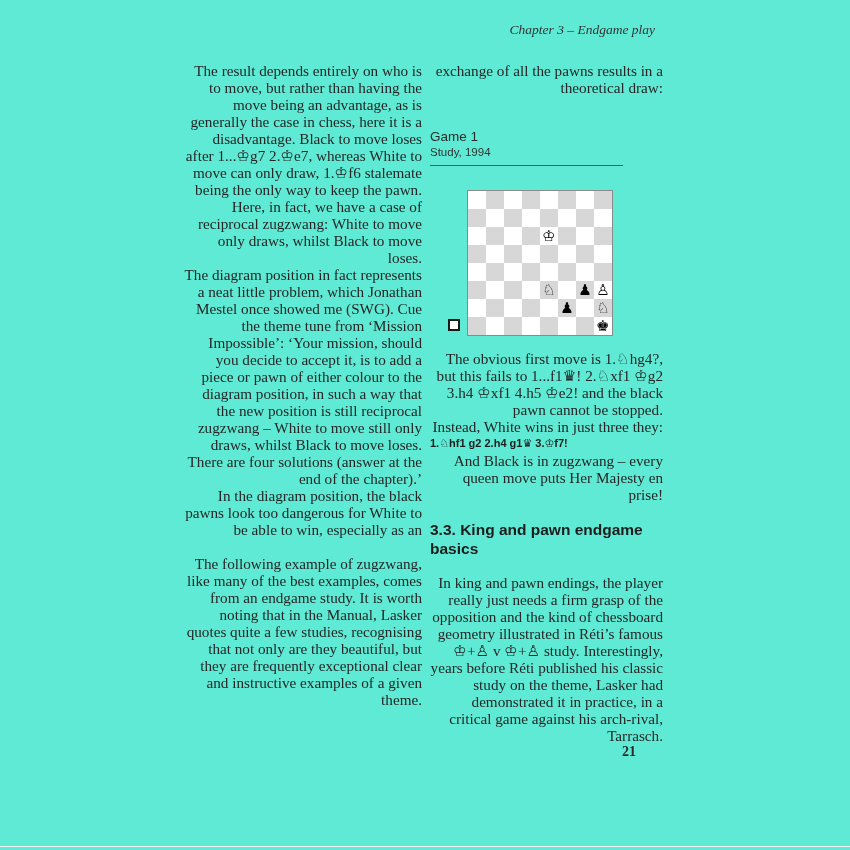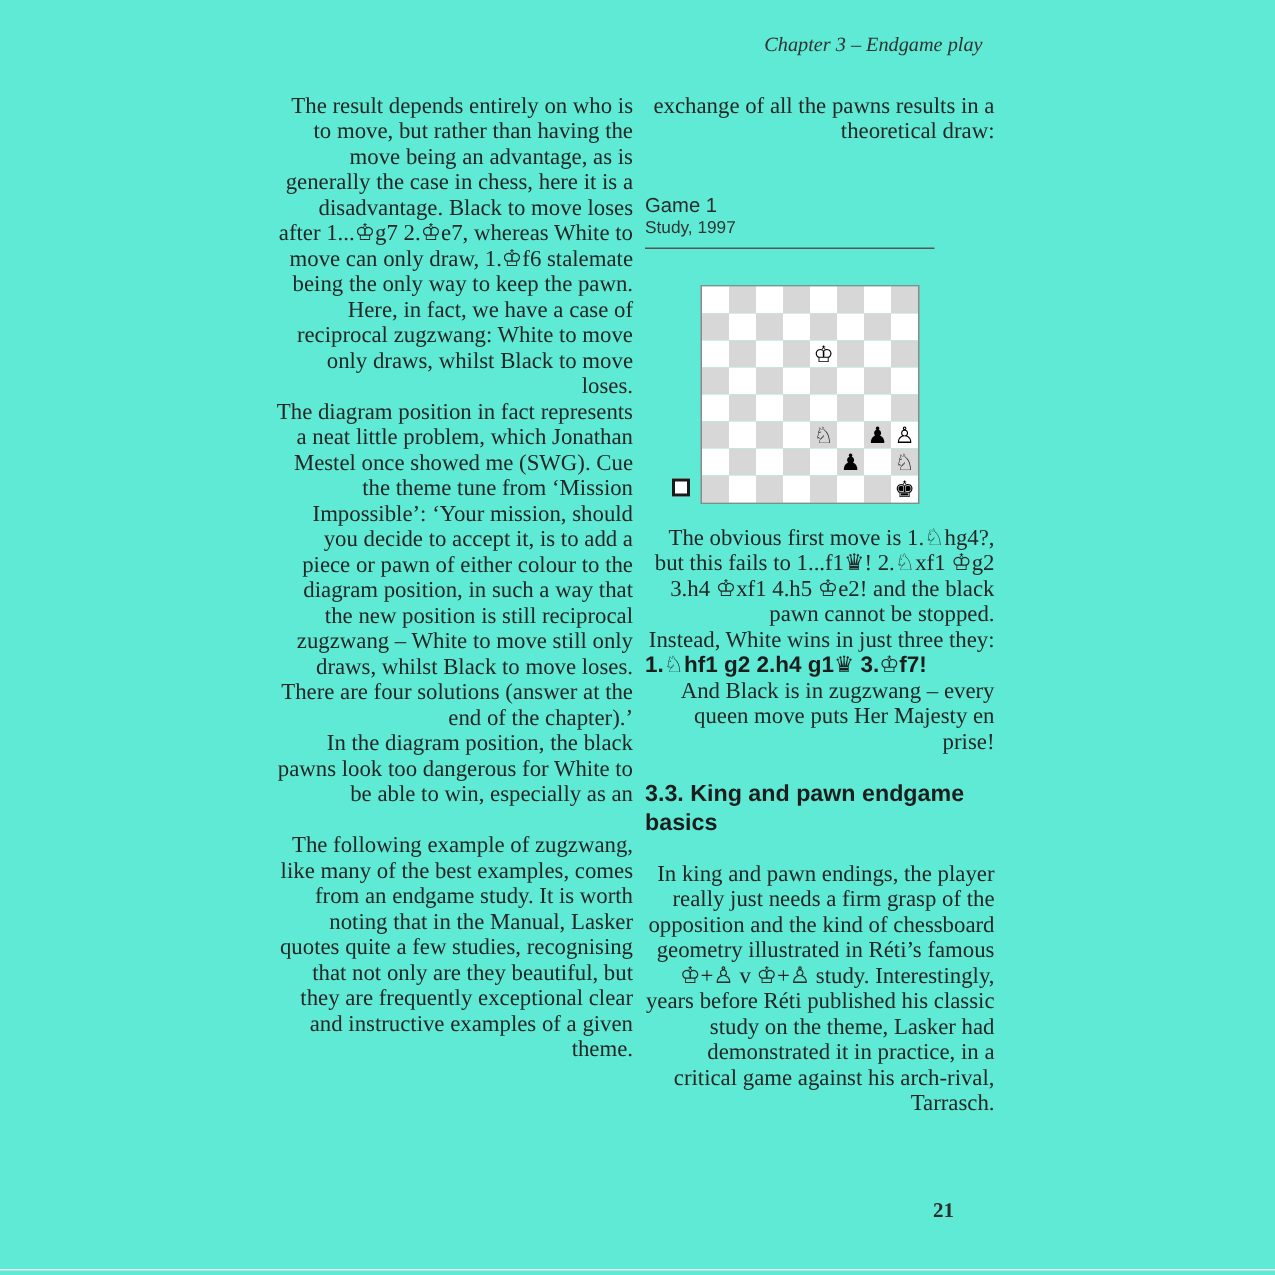--- a/index.html
+++ b/index.html
@@ -92,36 +92,36 @@
     bottom: 5px;
     width: 8px;
     height: 8px;
     background: #ffffff;
     border: 2px solid #1a1a1a;
   }
   .moves {
     margin: 0;
     font-family: "Liberation Sans", "DejaVu Sans", sans-serif;
     font-weight: bold;
-    font-size: 15px;
+    font-size: 11px;
     line-height: 17px;
     color: #1d1d1d;
   }
   .section-heading {
     margin: 17px 0 16px 0;
     font-family: "Liberation Sans", "DejaVu Sans", sans-serif;
     font-weight: bold;
     font-size: 15.5px;
     line-height: 19px;
     color: #1d1d1d;
   }
   .page-number {
     position: absolute;
     left: 622px;
-    top: 800px;
+    top: 744px;
     font-weight: bold;
     font-size: 14px;
     color: #2b2b2b;
   }
 </style>
 </head>
 <body>
 
 <div class="page">
 
@@ -133,21 +133,21 @@
       <p class="body"><span>The diagram position in fact represents a neat little problem, which Jonathan Mestel once showed me (SWG). Cue the theme tune from ‘Mission Impossible’: </span><span class="it">‘Your mission, should you decide to accept it, is to add a piece or pawn of either colour to the diagram position, in such a way that the new position is still reciprocal zugzwang – White to move still only draws, whilst Black to move loses. There are four solutions (answer at the end of the chapter).’</span></p>
       <p class="body"><span>In the diagram position, the black pawns look too dangerous for White to be able to win, especially as an</span></p>
       <p class="body gap-before"><span>The following example of zugzwang, like many of the best examples, comes from an endgame study. It is worth noting that in the </span><span class="it">Manual</span><span>, Lasker quotes quite a few studies, recognising that not only are they beautiful, but they are frequently exceptional clear and instructive examples of a given theme.</span></p>
     </div>
 
   <div class="col col-right">
     <p class="body">exchange of all the pawns results in a theoretical draw:</p>
 
     <div>
       <div class="game-label">Game 1</div>
-      <div class="game-source">Study, 1997</div>
+      <div class="game-source">Study, 1994</div>
       <div class="rule"></div>
     </div>
 
     <div class="board-wrap">
       <div class="board" id="board">
           <div class="sq light"></div>
           <div class="sq dark"></div>
           <div class="sq light"></div>
           <div class="sq dark"></div>
           <div class="sq light"></div>

